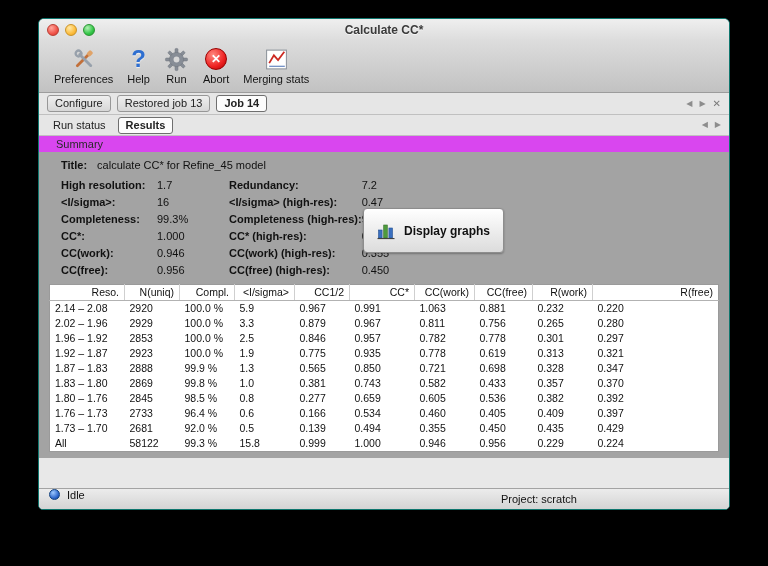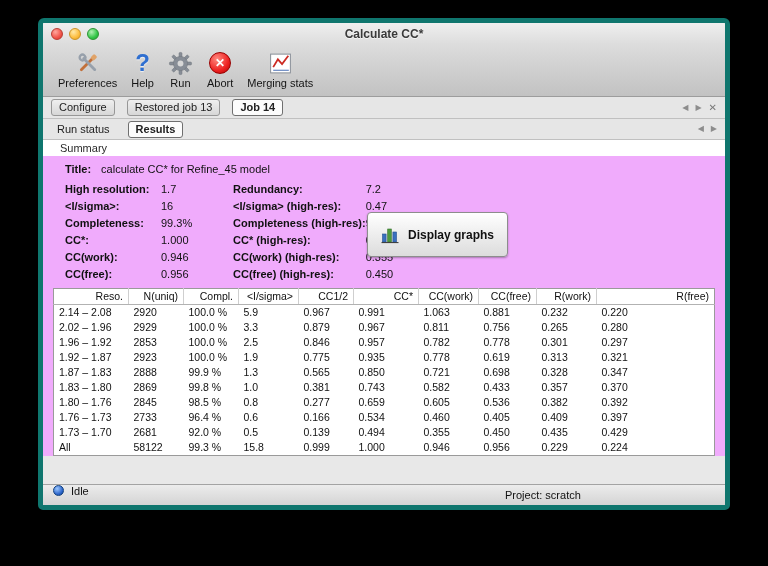--- a/index.html
+++ b/index.html
@@ -2,21 +2,21 @@
 <html><head>
 <meta charset="utf-8">
 <style>
   * { margin:0; padding:0; box-sizing:border-box; }
   html,body { width:768px; height:566px; background:#000; font-family:"Liberation Sans", sans-serif; }
   .screen { position:relative; width:768px; height:566px; background:#000; overflow:hidden; }
 
   .window {
     position:absolute; left:38px; top:18px; width:692px; height:492px;
     background:#e8e8e8; border-radius:6px 6px 5px 5px; overflow:hidden;
-    border:5px solid #0f766e; box-shadow:0 12px 30px rgba(0,0,0,.65);
+    border:1px solid #0f766e; box-shadow:0 12px 30px rgba(0,0,0,.65);
   }
 
   
   .titlebar { height:22px; background:linear-gradient(#efefef,#dcdcdc); position:relative; display:flex; align-items:center; }
   .traffic { position:absolute; left:8px; top:5px; display:flex; gap:6px; }
   .light { width:12px; height:12px; border-radius:50%; cursor:default; }
   .light.red    { background:radial-gradient(circle at 35% 30%, #ffa79d, #f1544a 60%, #ce352b); border:1px solid #b93d33; }
   .light.yellow { background:radial-gradient(circle at 35% 30%, #ffe9a8, #fdbd3e 60%, #e09c1f); border:1px solid #ca9327; }
   .light.green  { background:radial-gradient(circle at 35% 30%, #b3f0b4, #34c748 60%, #1f9e32); border:1px solid #2a9432; }
   .title { flex:1; text-align:center; font-size:12px; font-weight:bold; color:#3a3a3a; text-shadow:0 1px 0 rgba(255,255,255,.6); }
@@ -24,35 +24,35 @@
   
   .toolbar { height:52px; background:linear-gradient(#dcdcdc,#c2c2c2); border-bottom:1px solid #9c9c9c; display:flex; align-items:flex-start; padding:3px 0 0 8px; }
   .tool { display:flex; flex-direction:column; align-items:center; padding:0 7px; cursor:default; }
   .ticon { height:30px; display:flex; align-items:center; justify-content:center; }
   .tlabel { font-size:11px; color:#141414; white-space:nowrap; margin-top:-1px; }
   .help-glyph { font-size:24px; font-weight:bold; color:#2f6fd0; line-height:26px; text-shadow:0 1px 1px rgba(255,255,255,.7); }
   .abort-badge { width:22px; height:22px; border-radius:50%; background:radial-gradient(circle at 35% 30%, #ff8a80, #e22 60%, #a00); border:1px solid #900;
                  color:#fff; font-weight:bold; font-size:12px; display:flex; align-items:center; justify-content:center; }
 
   
-  .tabrow { display:flex; align-items:center; padding:0 8px; gap:12px; background:#e6e6e6; border-bottom:1px solid #c0c0c0; }
+  .tabrow { display:flex; align-items:center; padding:0 8px; gap:6px; background:#e6e6e6; border-bottom:1px solid #c0c0c0; }
   .tabrow1 { height:22px; }
   .tabrow2 { height:21px; }
   .tab { font-size:11px; padding:1px 7px 2px; border:1px solid #979797; border-radius:3px;
          background:linear-gradient(#efefef,#d7d7d7); color:#222; white-space:nowrap; cursor:default; }
   .tab.selected { background:#fcfcfc; border-color:#6f6f6f; font-weight:bold; }
   .viewtab-plain { font-size:11px; padding:1px 6px 2px; color:#222; cursor:default; }
   .tabnav { margin-left:auto; display:flex; align-items:center; gap:7px; color:#8d8d8d; }
   .tabnav .arrow { font-size:8px; line-height:10px; cursor:default; }
   .tabnav .close { font-size:10px; line-height:10px; color:#7a7a7a; cursor:default; }
 
-  .summary-row { height:16px; padding:2px 0 0 17px; font-size:11px; color:#2a2a2a; background:#ffffff; }
-
-  
-  .content { position:relative; padding:4px 10px 0 10px; background:#f0abfc; }
+  .summary-row { height:16px; padding:2px 0 0 17px; font-size:11px; color:#2a2a2a; background:#d946ef; }
+
+  
+  .content { position:relative; padding:4px 10px 6px 10px; background:#a3a3a3; }
   .summary-title-row { padding-left:12px; font-size:11px; line-height:12px; margin:3px 0 8px; }
   .s-label { font-weight:bold; color:#111; white-space:nowrap; }
   .s-value { color:#111; white-space:nowrap; }
   .summary-title-row .s-label { margin-right:10px; }
   .summary-grid { display:grid; grid-template-columns:96px 72px minmax(118px,max-content) auto;
                   padding-left:12px; font-size:11px; line-height:12px; row-gap:5px; width:max-content; }
 
   .display-graphs { position:absolute; left:324px; top:56px; height:45px; display:flex; align-items:center; gap:8px;
                     padding:0 13px; font-family:"Liberation Sans",sans-serif; font-size:12px; font-weight:bold; color:#111;
                     background:linear-gradient(#ffffff,#dcdcdc); border:1px solid #8d8d8d; border-radius:4px;

